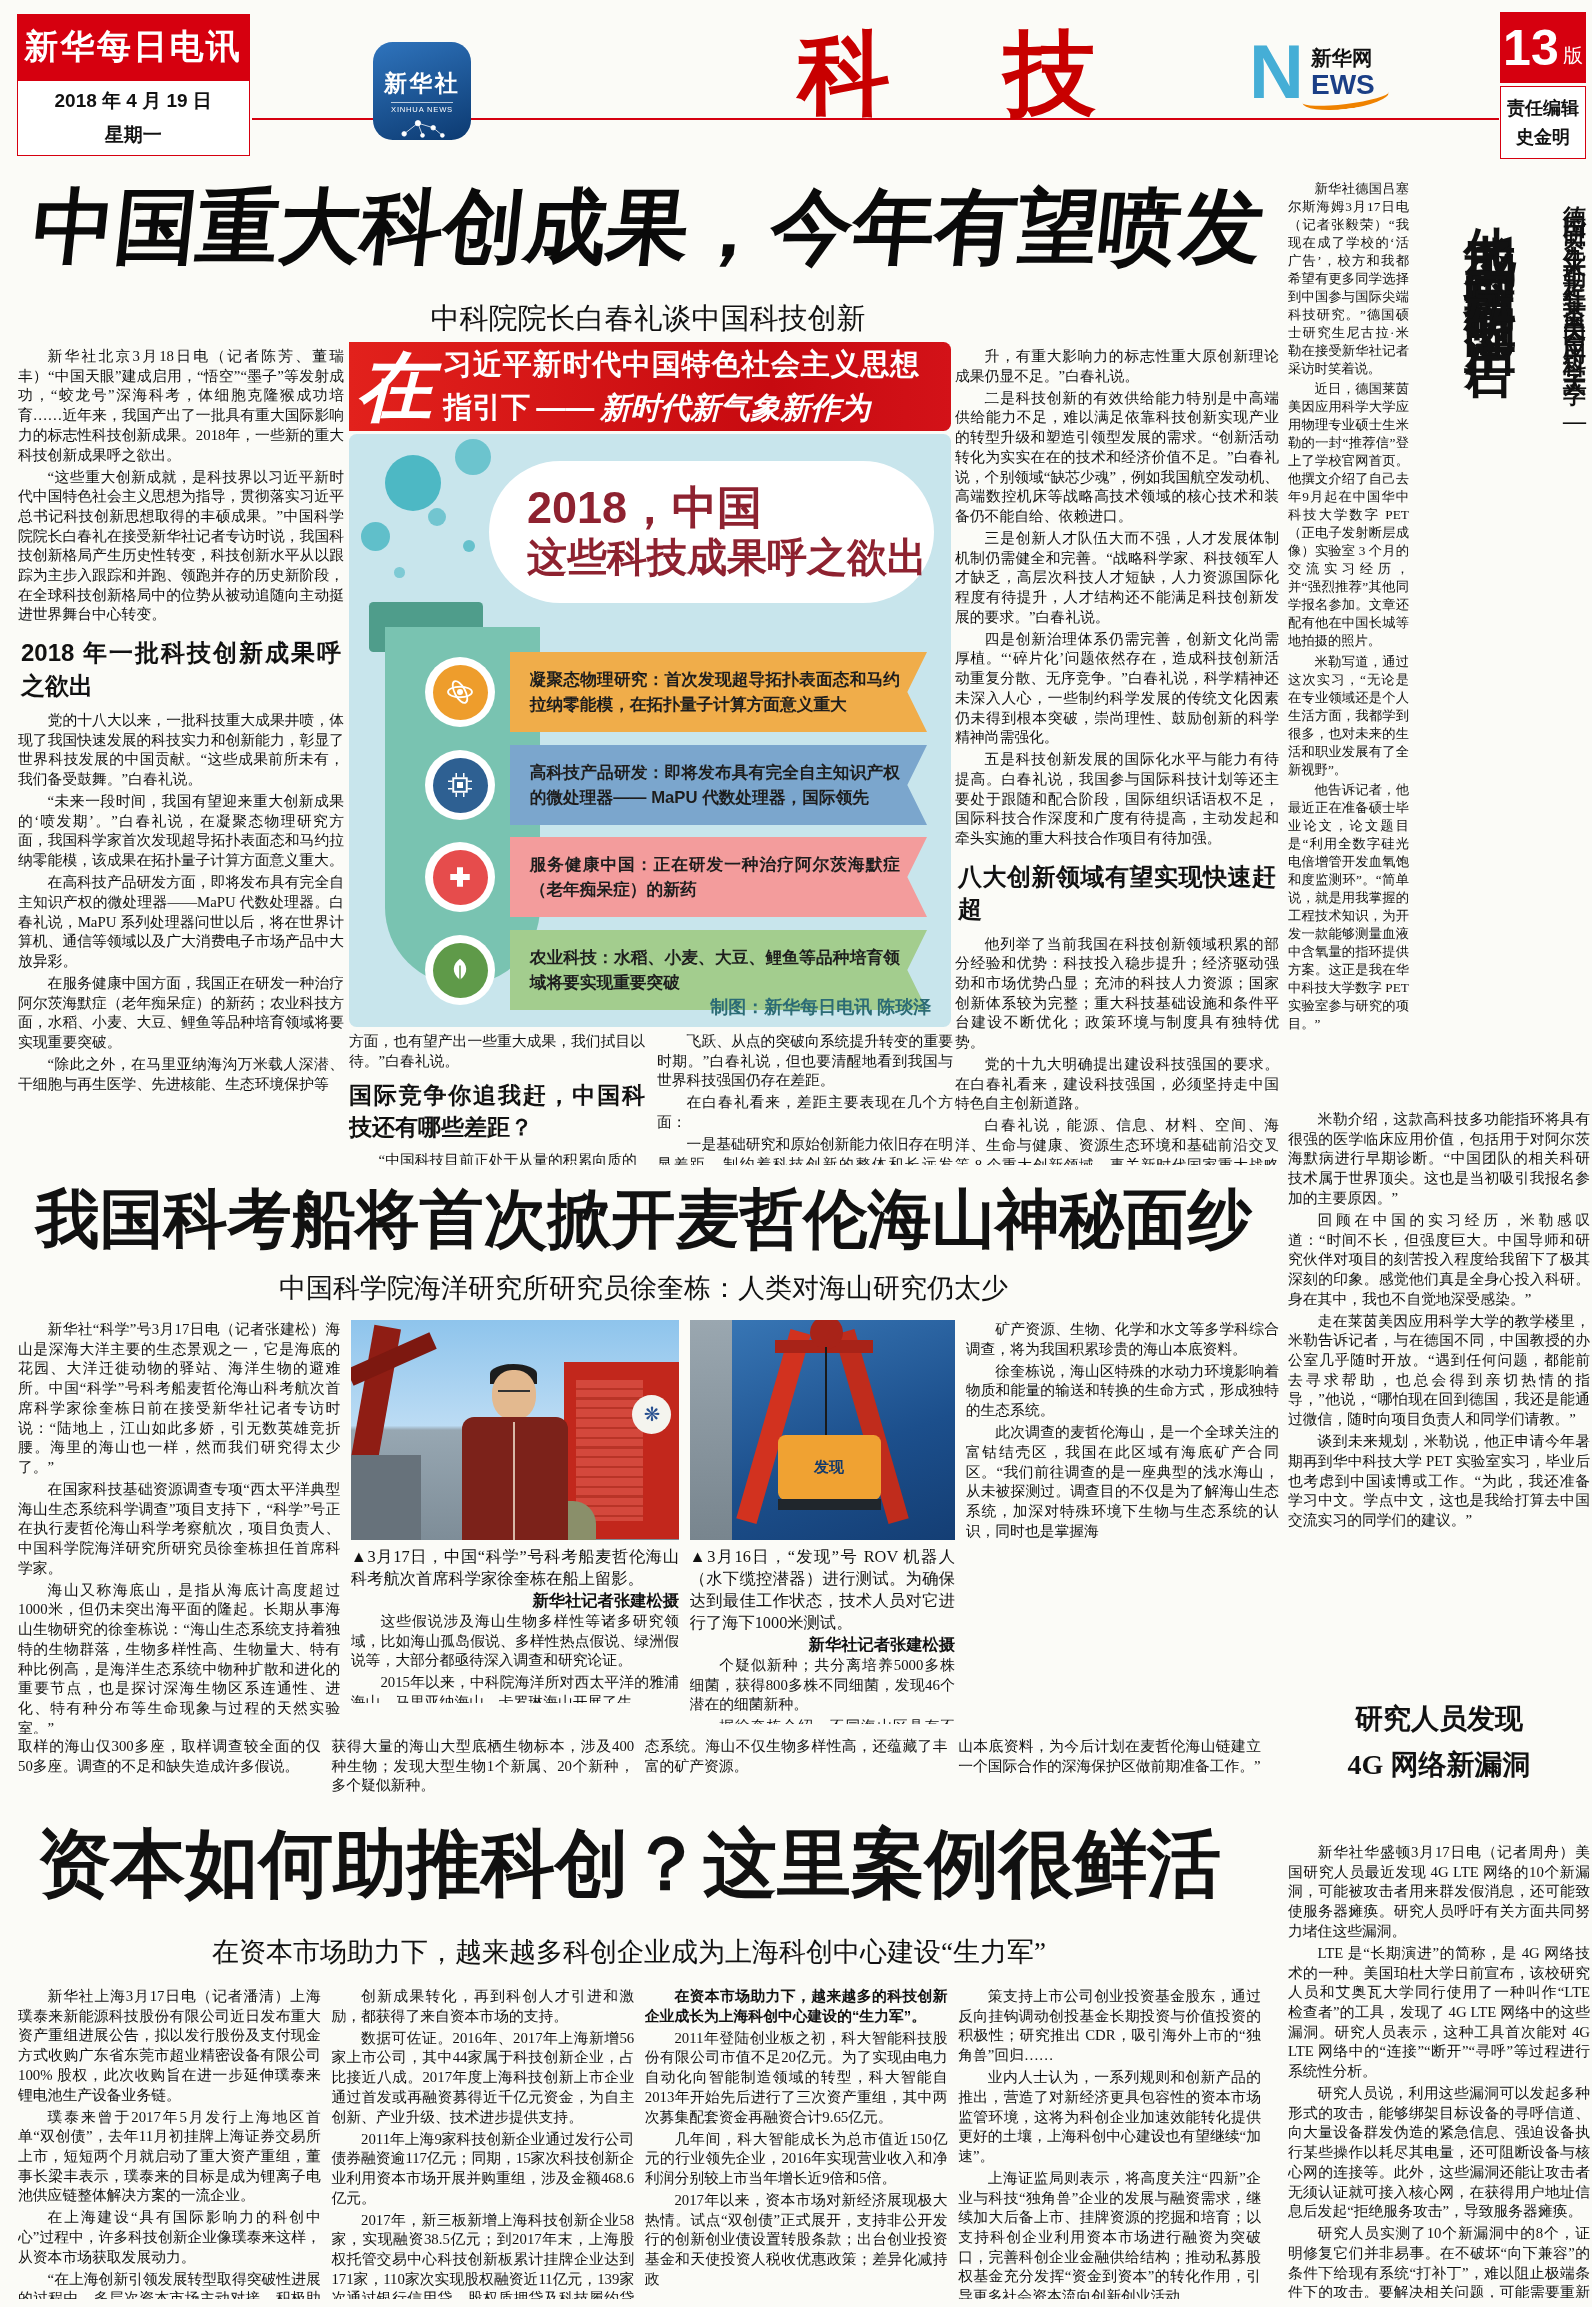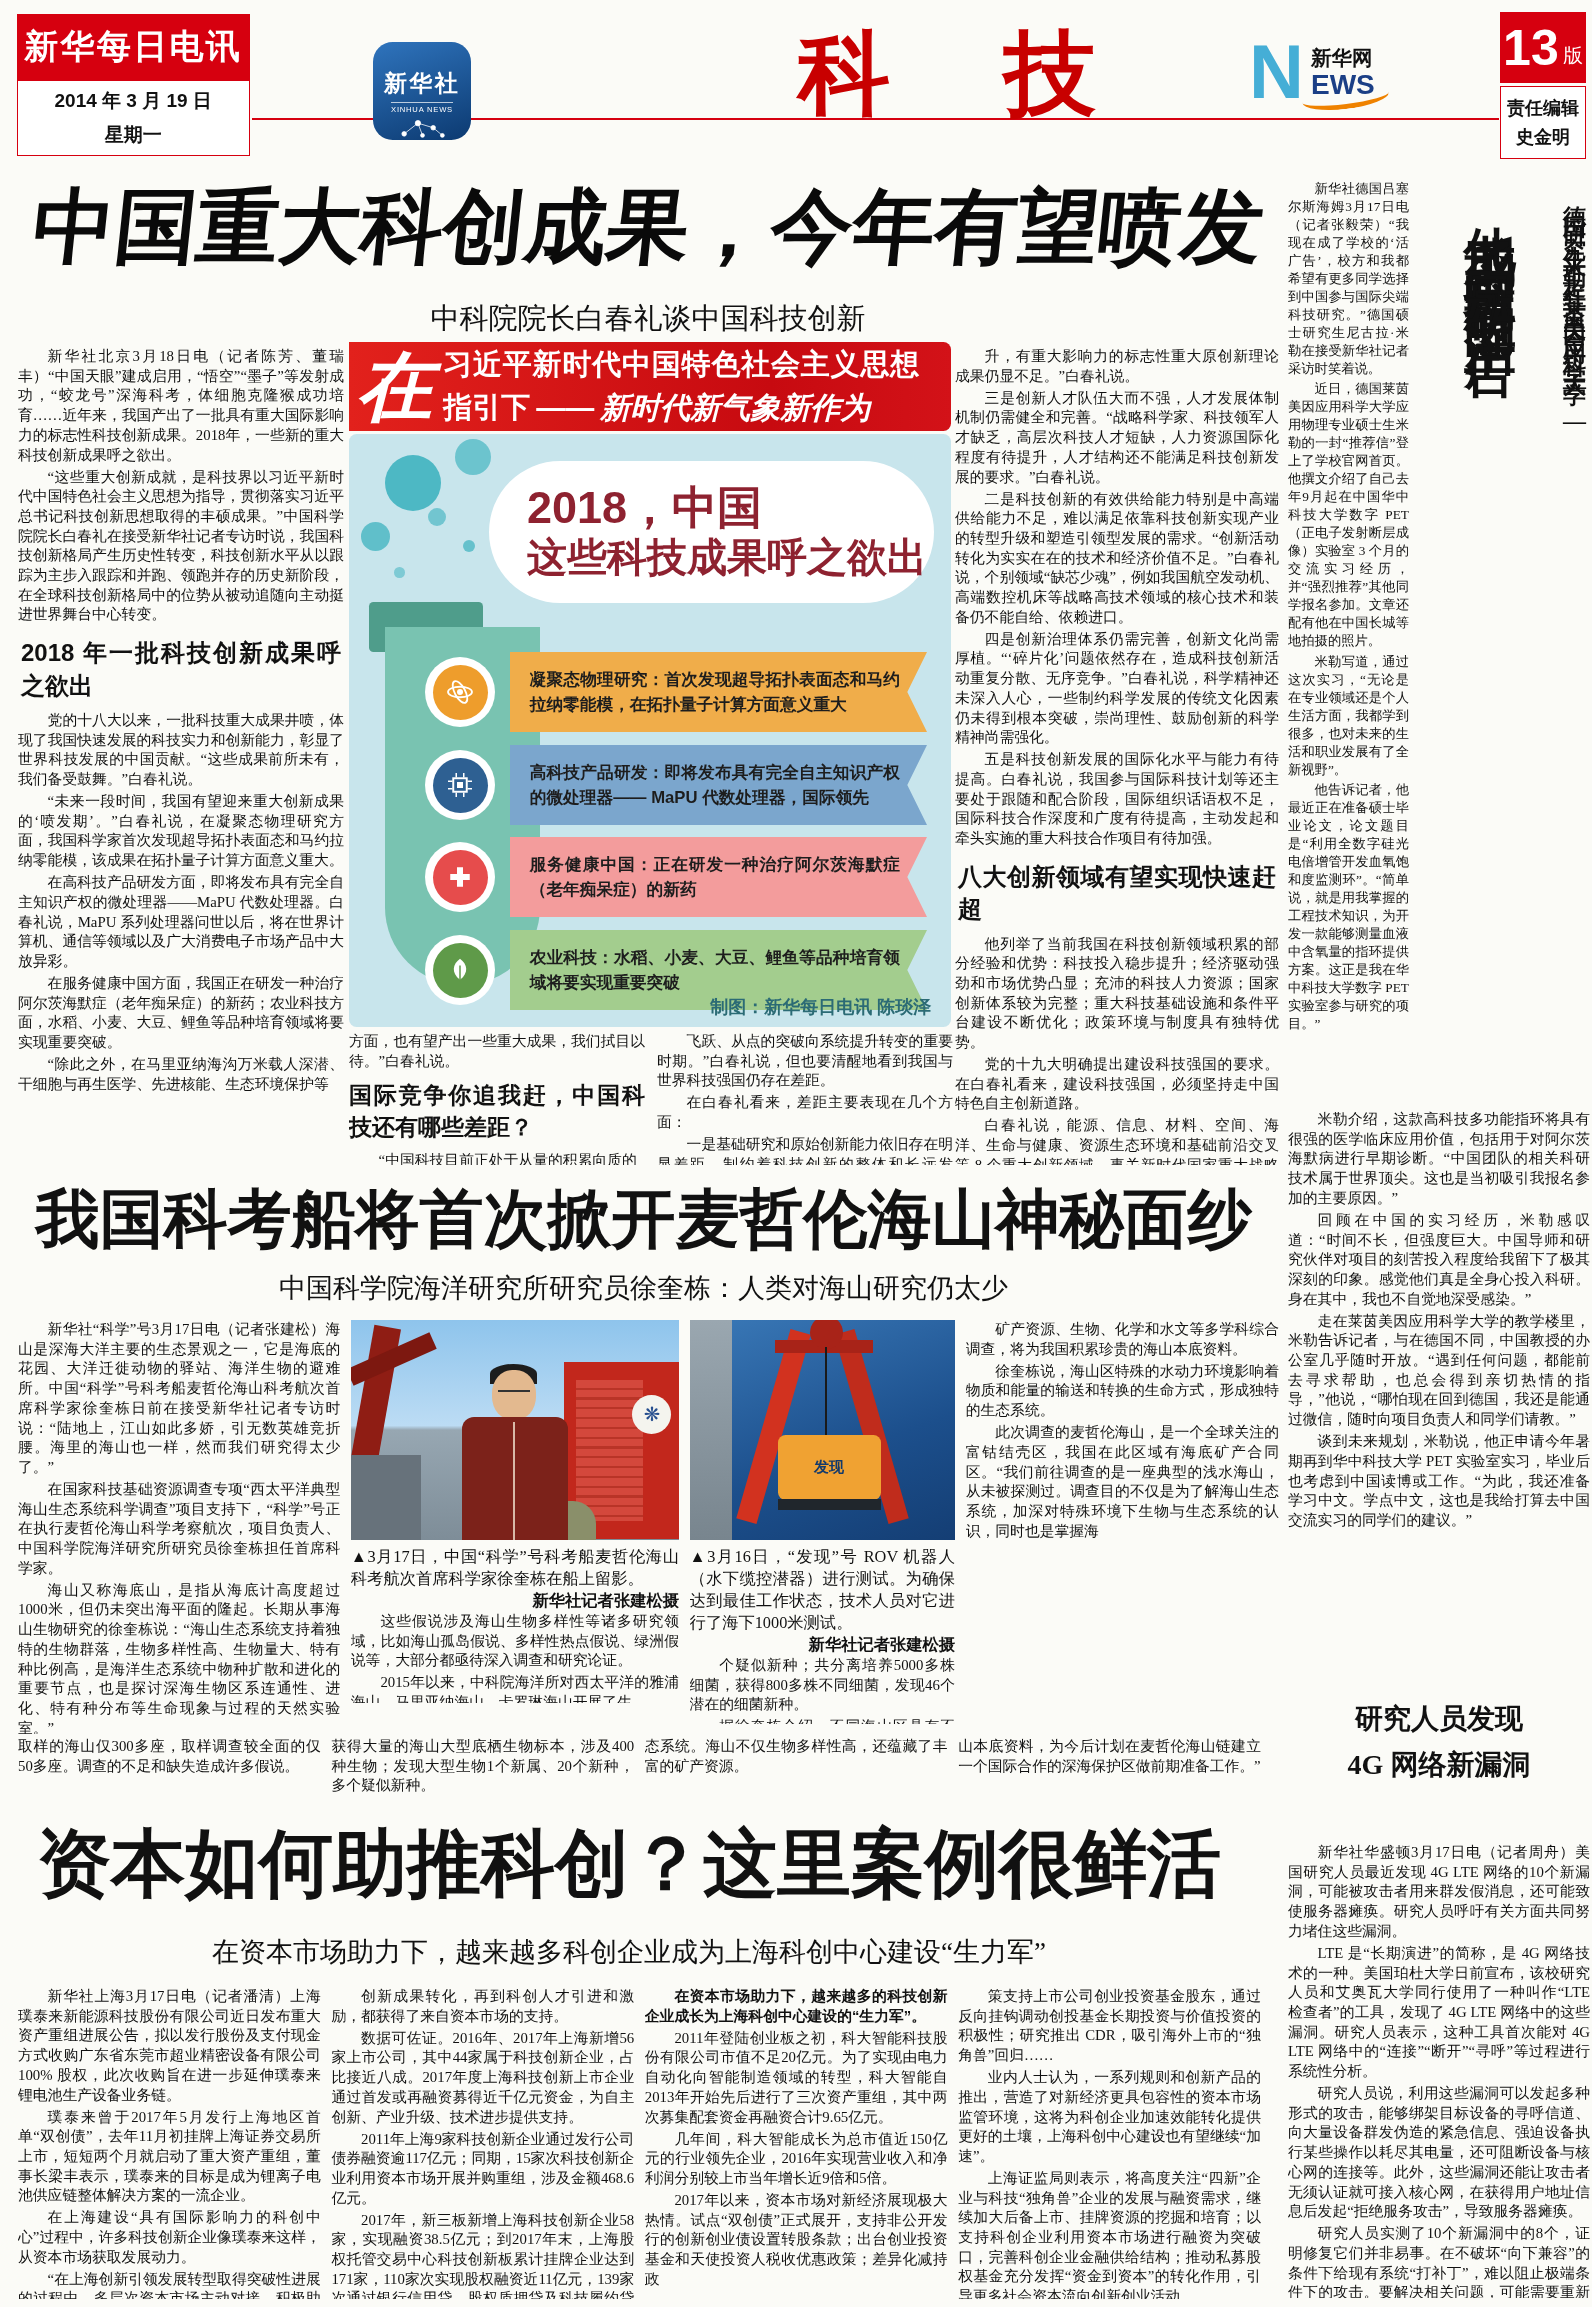--- a/index.html
+++ b/index.html
@@ -138,21 +138,21 @@
      color:#133a6b;font-size:15px;font-weight:700;display:flex;align-items:center;justify-content:center;}
   .p2-skid{position:absolute;left:88px;top:179px;width:103px;height:10.6px;background:#20262c;}
 </style>
 </head>
 <body>
 
 <div id="page">
 
   <div class="abs masthead">新华每日电讯</div>
   <div class="abs datebox">
-    <span>2014 年 3 月 19 日</span>
+    <span>2018 年 4 月 19 日</span>
     <span>星期一</span>
   </div>
   <div class="abs hrule"></div>
   <div class="abs applogo">
     <span class="cn">新华社</span>
     <span class="en">XINHUA NEWS</span>
     <svg width="55" height="23" viewBox="0 0 72 30">
       <g stroke="#fff" stroke-width="1" fill="#fff">
         <line x1="12" y1="22" x2="30" y2="8"></line>
           <line x1="30" y1="8" x2="50" y2="14"></line>
@@ -285,22 +285,22 @@
         </div>
           </div>
       </div>
       <div class="igcredit">制图：新华每日电讯 陈琰泽</div>
     </div>
   </div>
 
   <div class="abs bodycol col3 justify">
     <div>
         <p>升，有重大影响力的标志性重大原创新理论成果仍显不足。”白春礼说。</p>
+        <p>二是科技创新的有效供给能力特别是中高端供给能力不足，难以满足依靠科技创新实现产业的转型升级和塑造引领型发展的需求。“创新活动转化为实实在在的技术和经济价值不足。”白春礼说，个别领域“缺芯少魂”，例如我国航空发动机、高端数控机床等战略高技术领域的核心技术和装备仍不能自给、依赖进口。</p>
         <p>三是创新人才队伍大而不强，人才发展体制机制仍需健全和完善。“战略科学家、科技领军人才缺乏，高层次科技人才短缺，人力资源国际化程度有待提升，人才结构还不能满足科技创新发展的要求。”白春礼说。</p>
-        <p>二是科技创新的有效供给能力特别是中高端供给能力不足，难以满足依靠科技创新实现产业的转型升级和塑造引领型发展的需求。“创新活动转化为实实在在的技术和经济价值不足。”白春礼说，个别领域“缺芯少魂”，例如我国航空发动机、高端数控机床等战略高技术领域的核心技术和装备仍不能自给、依赖进口。</p>
         <p>四是创新治理体系仍需完善，创新文化尚需厚植。“‘碎片化’问题依然存在，造成科技创新活动重复分散、无序竞争。”白春礼说，科学精神还未深入人心，一些制约科学发展的传统文化因素仍未得到根本突破，崇尚理性、鼓励创新的科学精神尚需强化。</p>
         <p>五是科技创新发展的国际化水平与能力有待提高。白春礼说，我国参与国际科技计划等还主要处于跟随和配合阶段，国际组织话语权不足，国际科技合作深度和广度有待提高，主动发起和牵头实施的重大科技合作项目有待加强。</p>
       </div>
     <div class="sechead">八大创新领域有望实现快速赶超</div>
     <div>
         <p>他列举了当前我国在科技创新领域积累的部分经验和优势：科技投入稳步提升；经济驱动强劲和市场优势凸显；充沛的科技人力资源；国家创新体系较为完整；重大科技基础设施和条件平台建设不断优化；政策环境与制度具有独特优势。</p>
         <p>党的十九大明确提出建设科技强国的要求。在白春礼看来，建设科技强国，必须坚持走中国特色自主创新道路。</p>
         <p>白春礼说，能源、信息、材料、空间、海洋、生命与健康、资源生态环境和基础前沿交叉等 8 个重大创新领域，事关新时代国家重大战略和社会经济可持续发展，需要进一步加强领域规划布局，推进系统提升，强化重点突破，有望实现快速赶超。</p>
       </div>
   </div>

